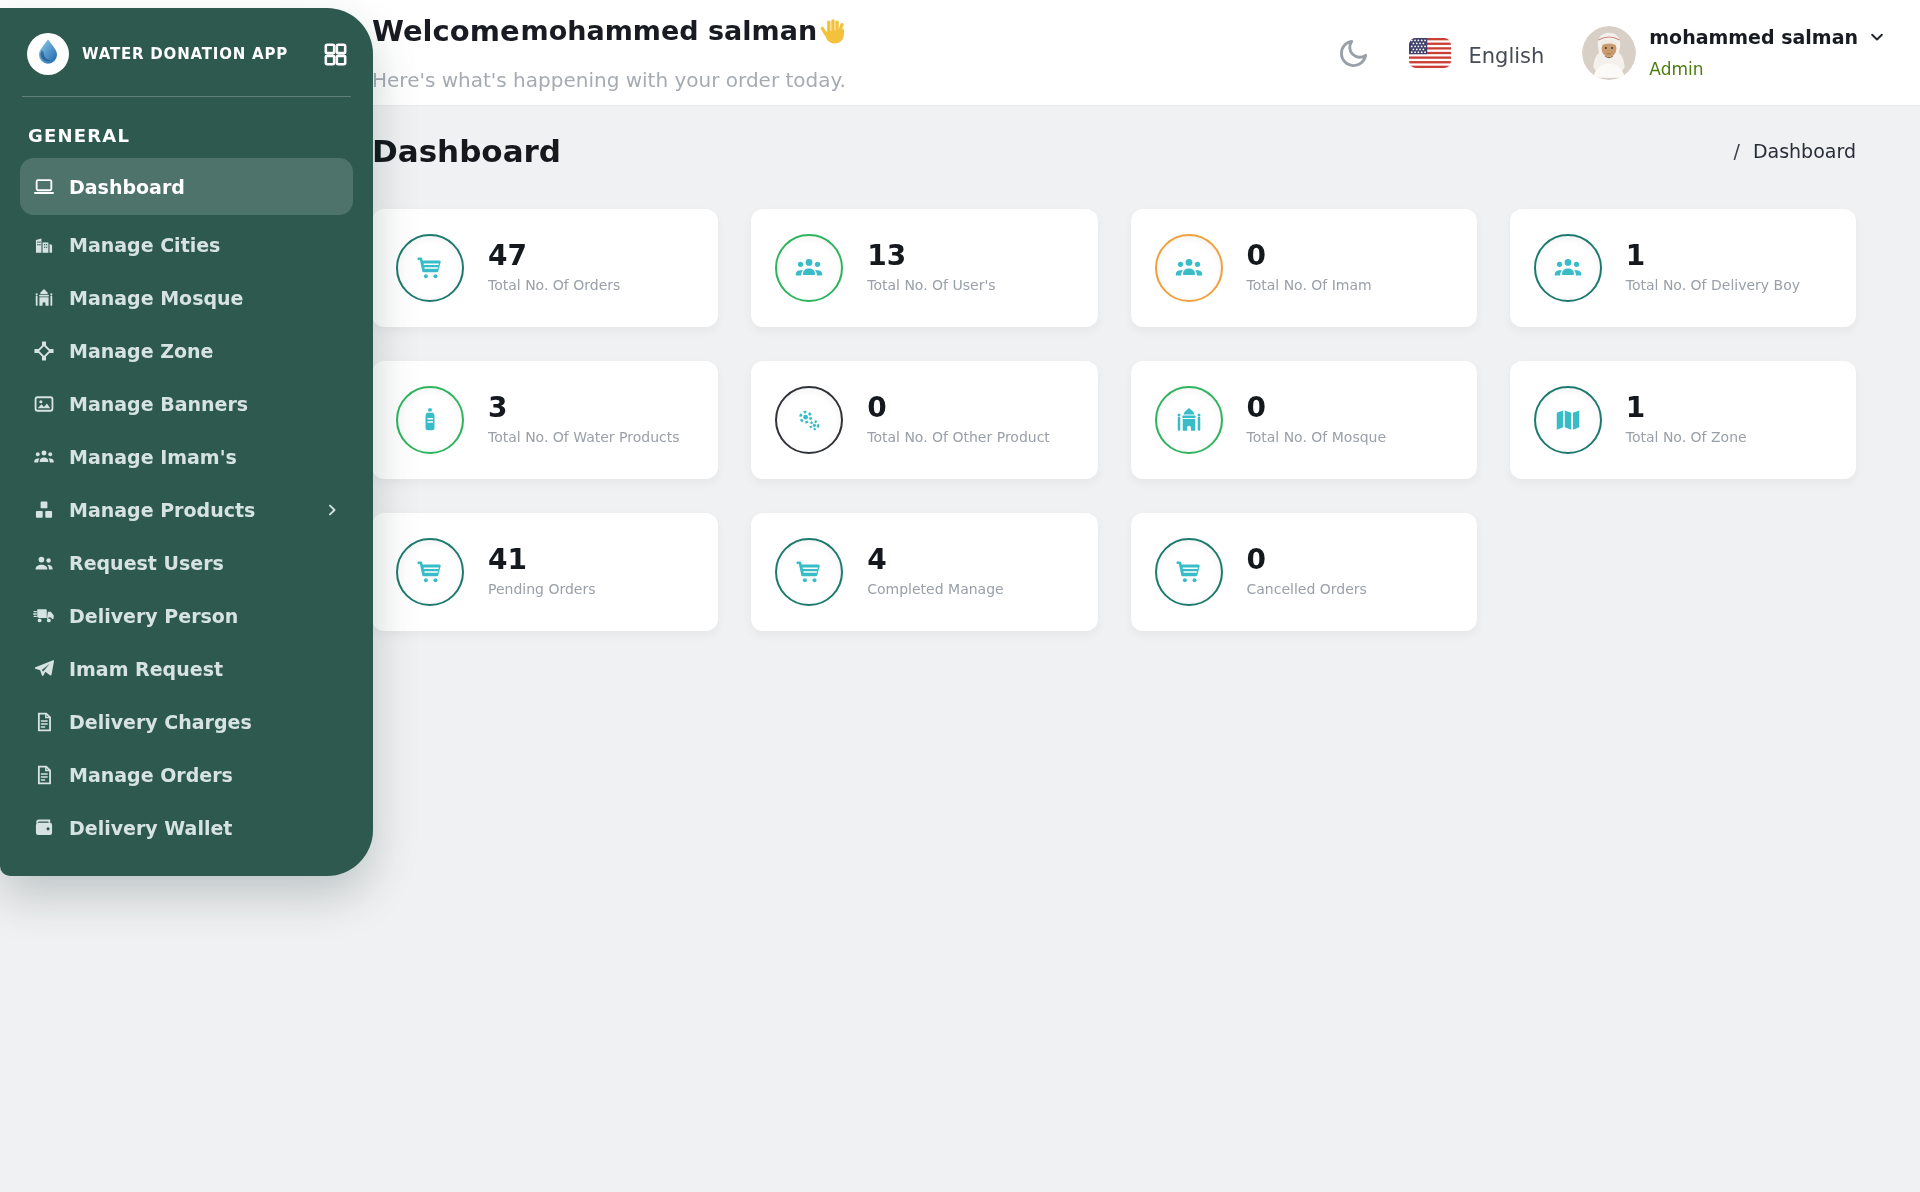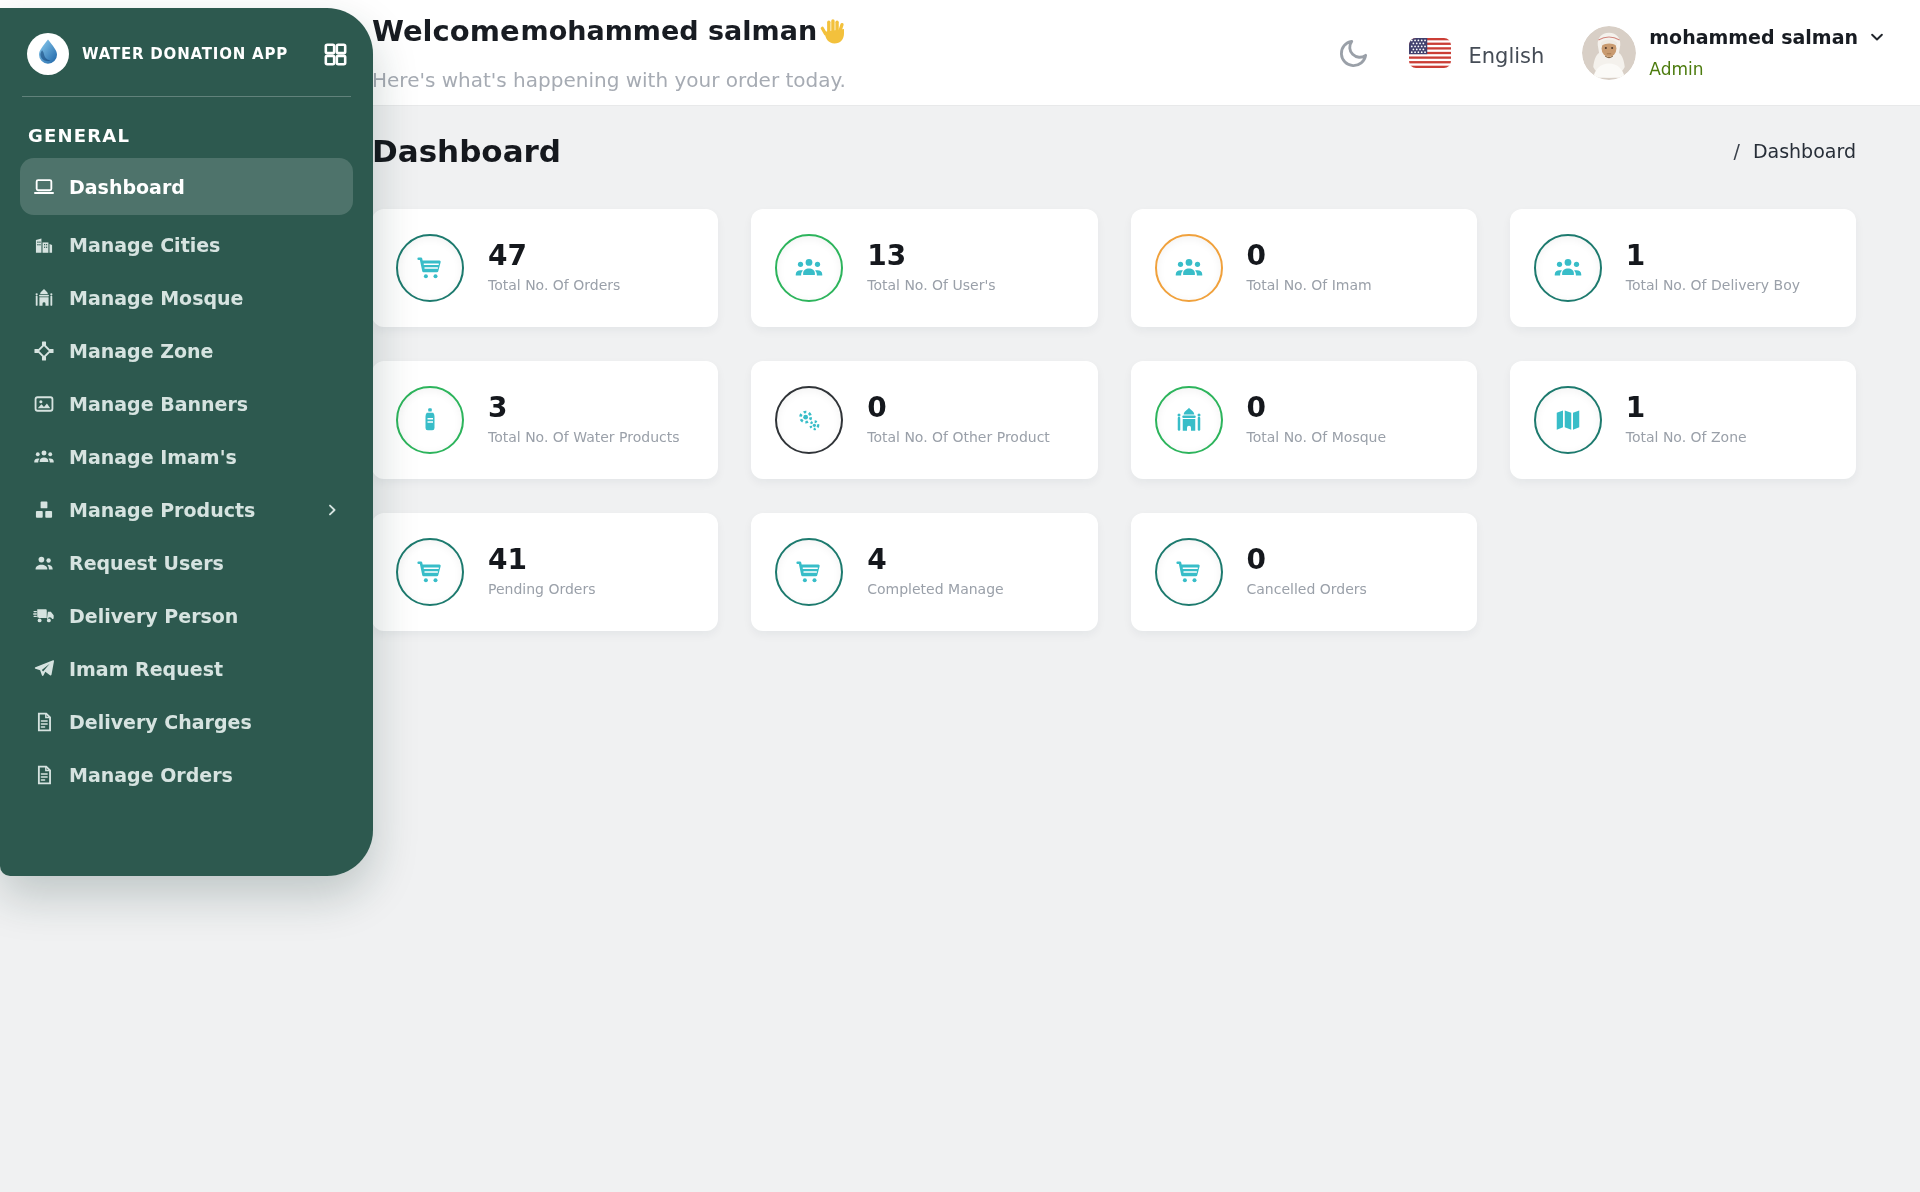--- a/index.html
+++ b/index.html
@@ -378,20 +378,30 @@
           <svg viewBox="0 0 24 24">
             <path d="M6.4 2.8h8l4.2 4.2v14.2H6.4z" fill="none" stroke="currentColor" stroke-width="2"></path>
             <path d="M14 3.2V7h3.8" fill="none" stroke="currentColor" stroke-width="1.6"></path>
             <g stroke="currentColor" stroke-width="1.7" stroke-linecap="round">
               <path d="M9.2 11h6.2M9.2 14.2h6.2M9.2 17.4h3.4"></path>
             </g>
           </svg>
         </span>
         <span class="nav-label">Manage Orders</span>
       </a>
+      <a class="nav-item">
+        <span class="nav-ic">
+          <svg viewBox="0 0 24 24">
+            <path d="M4.4 6.2c0-1.3 1.05-2.4 2.4-2.4h11v2.6" fill="none" stroke="currentColor" stroke-width="2"></path>
+            <rect x="3.2" y="6.2" width="17.6" height="13.4" rx="2.4" fill="currentColor"></rect>
+            <circle cx="16.4" cy="12.9" r="1.7" fill="#2d594f"></circle>
+          </svg>
+        </span>
+        <span class="nav-label">Delivery Wallet</span>
+      </a>
     </nav>
 </aside>
 
 <main class="main">
   <div class="page-head">
     <h1 class="page-title">Dashboard</h1>
     <div class="breadcrumb">
       <span class="bc-sep">/</span>
       <span class="bc-cur">Dashboard</span>
     </div>

